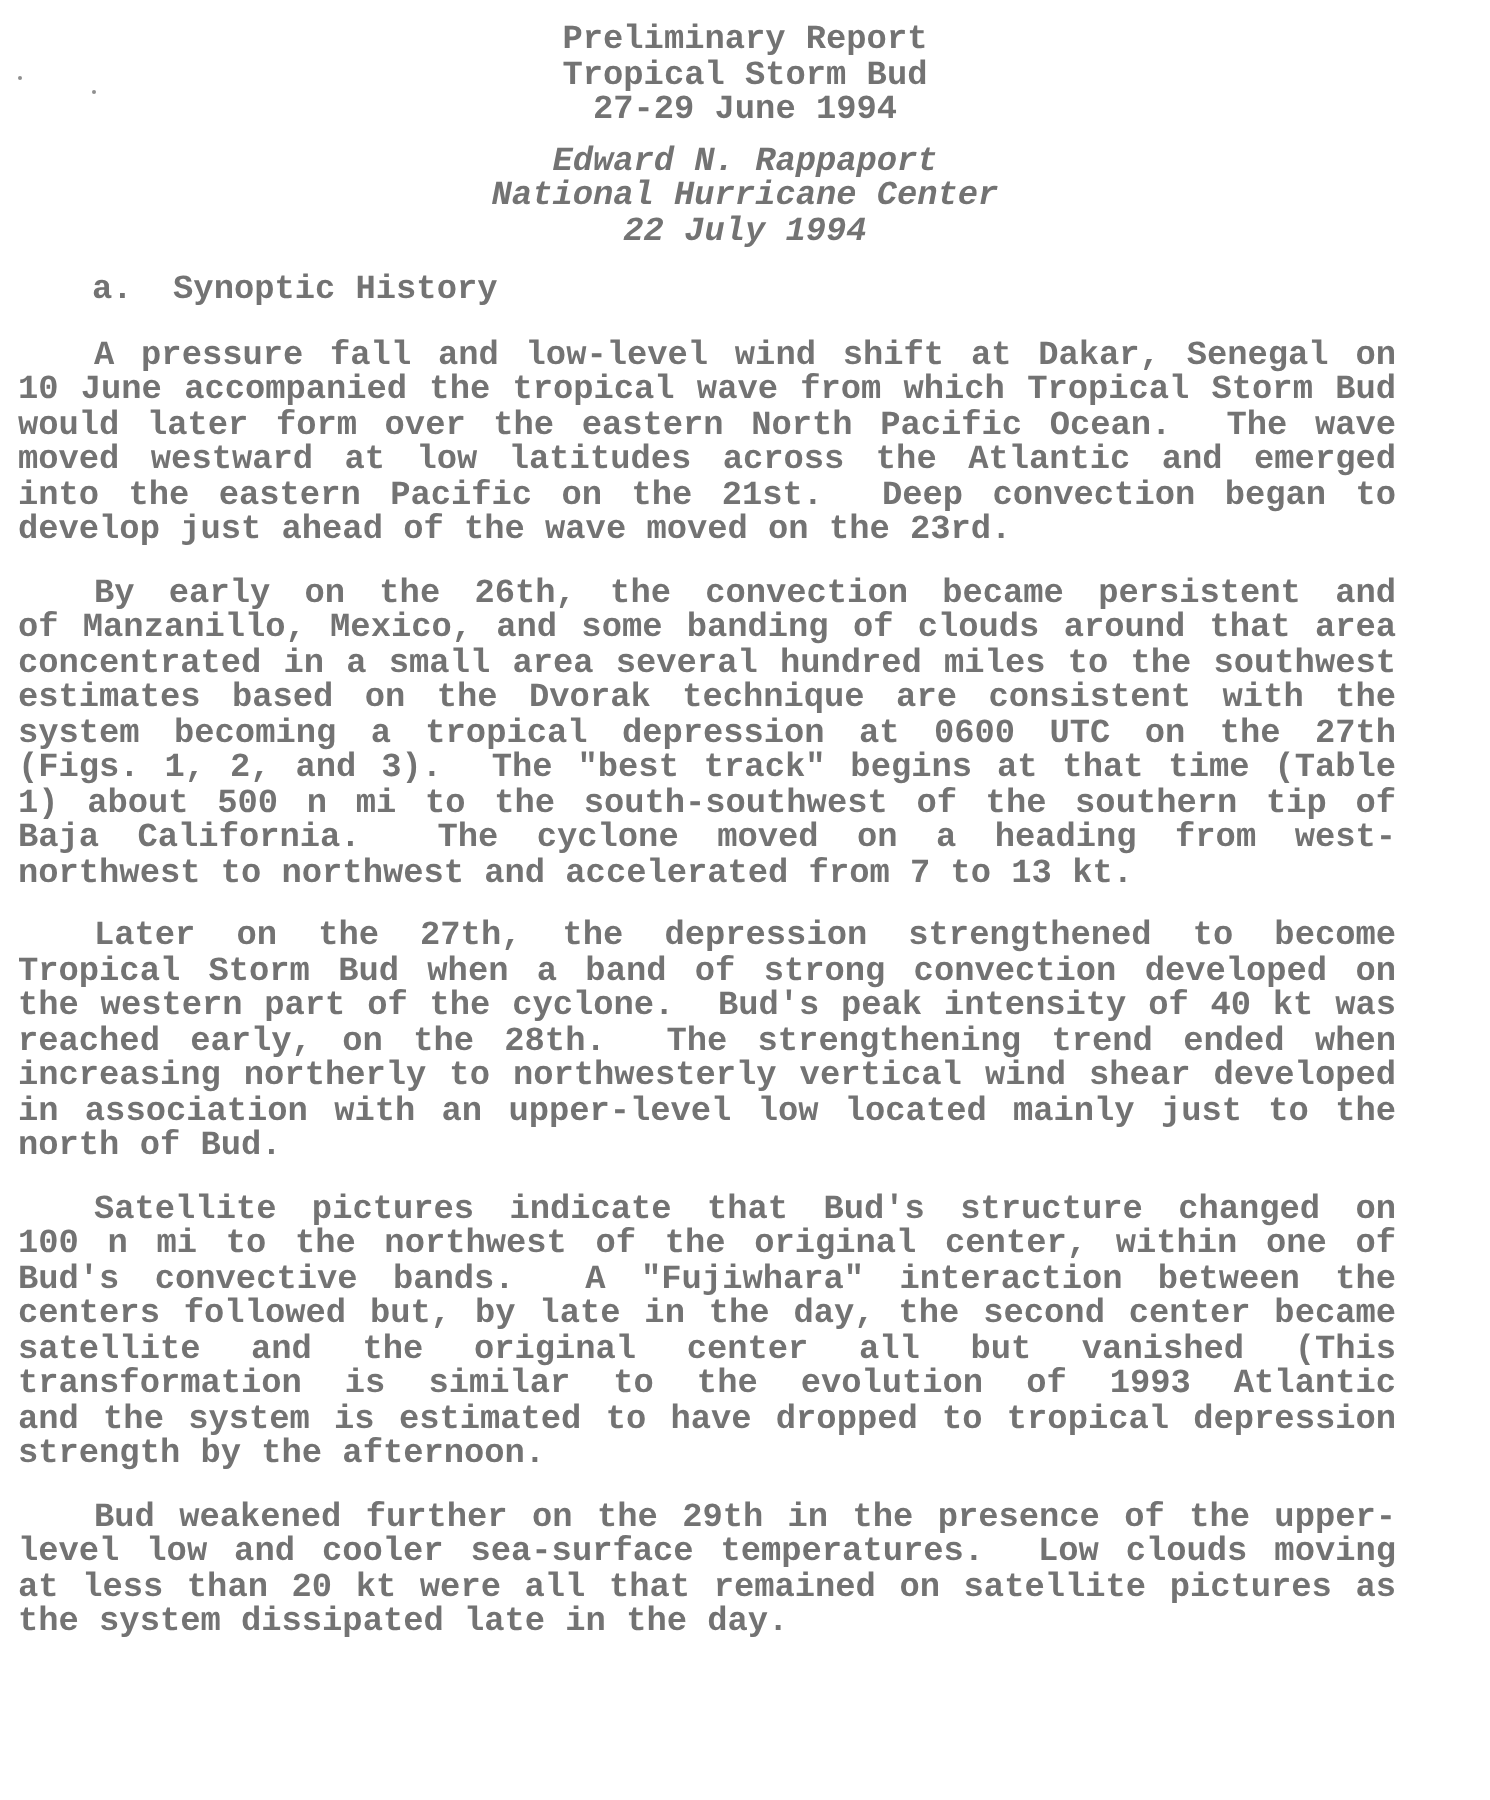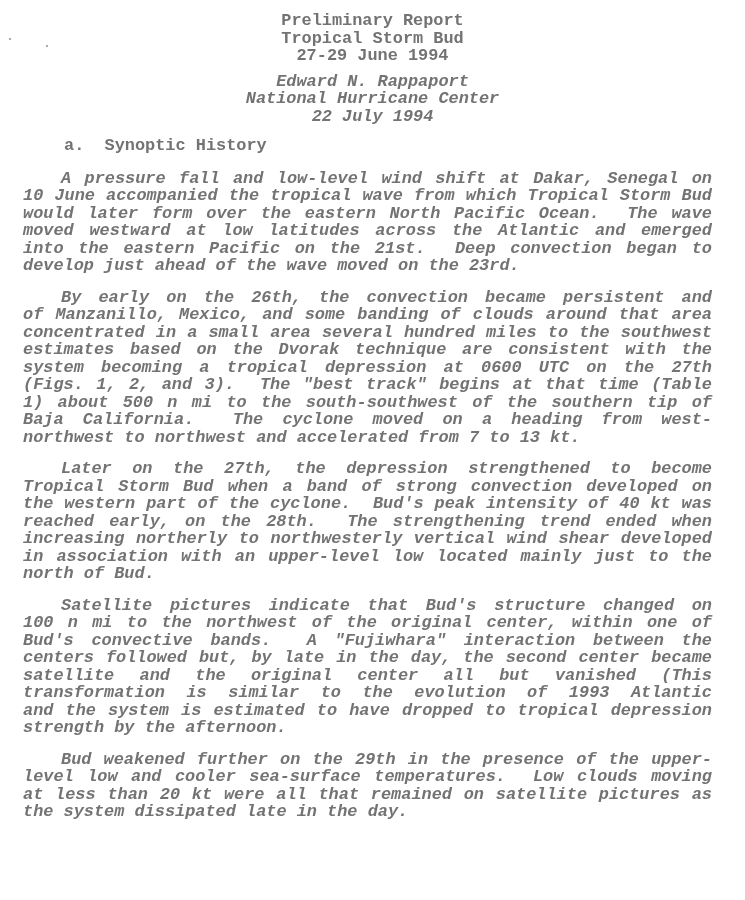--- a/index.html
+++ b/index.html
@@ -24,27 +24,26 @@
   }
   .center-lines .line {
     text-align: center;
     text-align-last: center;
   }
   #author-lines {
     margin-top: 8px;
     font-style: italic;
   }
   .section-heading {
-    margin: 12px 0 15px 64px;
+    margin: 12px 0 15px 46px;
     white-space: pre;
   }
   .report-body {
-    margin-left: 23px;
+    margin-left: 9px;
     width: 689px;
-    font-style: italic;
   }
   .paragraph {
     margin: 0 0 14px 0;
   }
   .line {
     text-align: justify;
     text-align-last: justify;
     white-space: normal;
   }
   .line.last {

